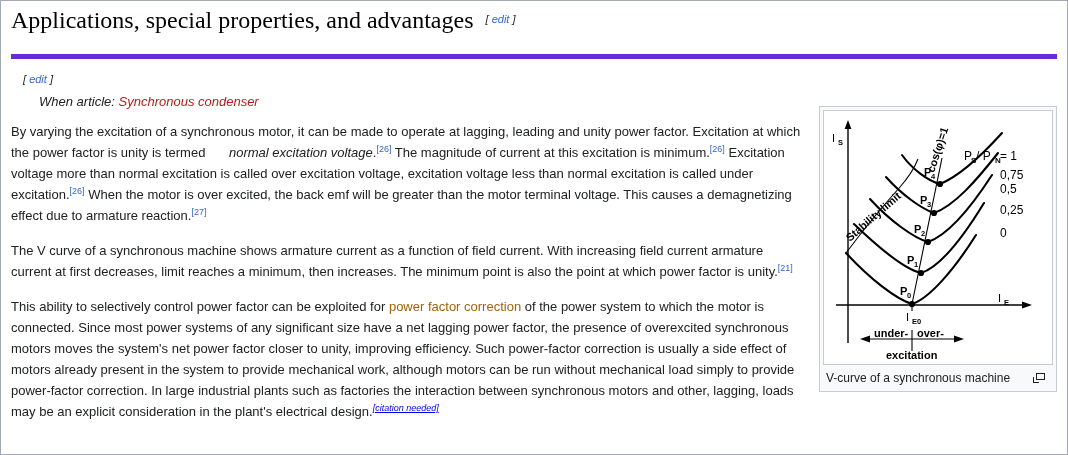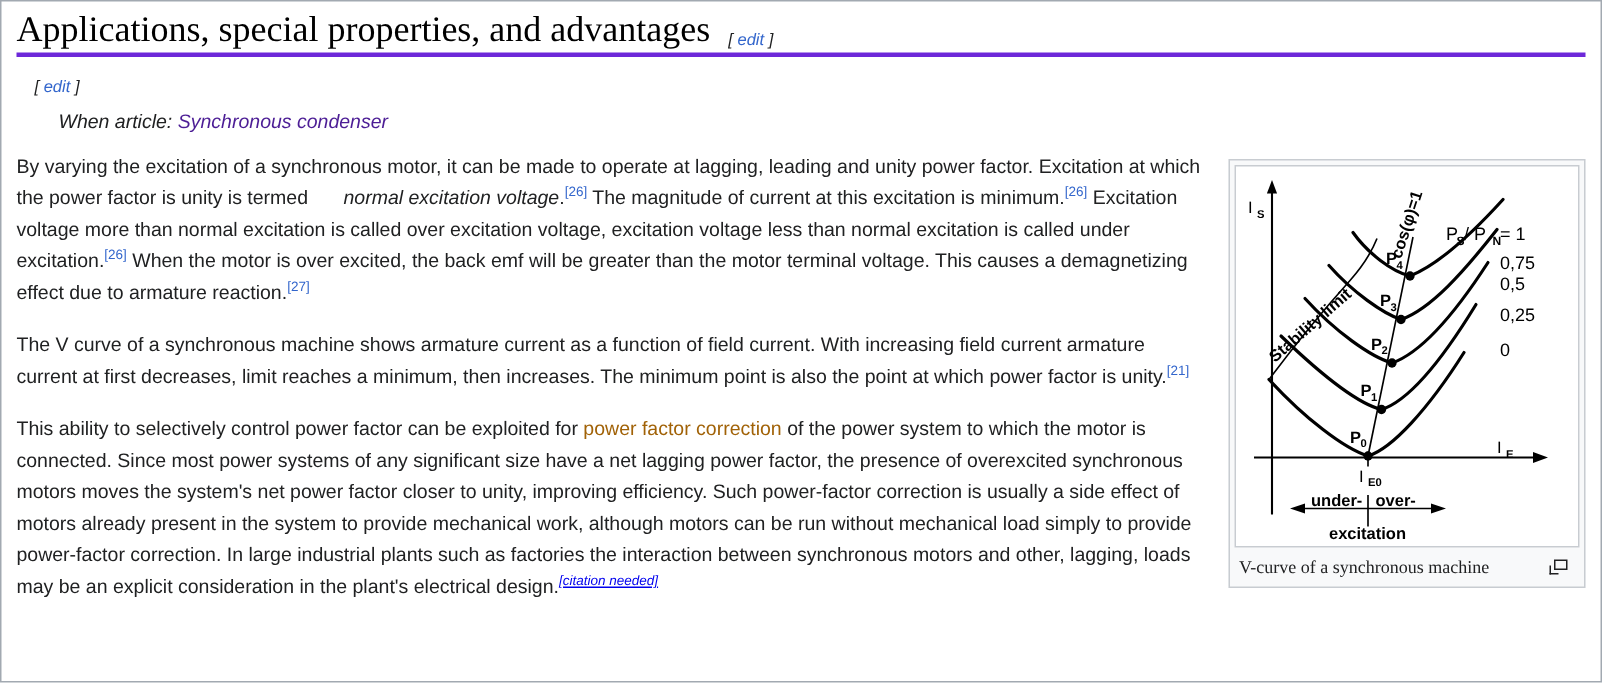--- a/index.html
+++ b/index.html
@@ -24,25 +24,25 @@
     width:1046px;
   }
 
   
   h2.section-h{
     font-family:"Liberation Serif", serif;
     font-size:24px;
     font-weight:normal;
     color:#000000;
     margin:0;
-    padding:0 0 0 0;
-    border-bottom:3px solid #6d28d9;
+    padding:0 0 19px 0;
+    border-bottom:5px solid #6d28d9;
     line-height:1.25;
     display:flex;
-    align-items:flex-end;
+    align-items:center;
   }
   h3.sub-h{
     font-family:"Liberation Sans", sans-serif;
     font-size:15px;
     font-weight:bold;
     color:#000000;
     margin:14px 0 0 0;
     padding:0;
     display:flex;
     align-items:baseline;
@@ -59,21 +59,21 @@
   .editlink .brk{color:#202122;}
   .editlink a{color:#3366cc;text-decoration:none;}
 
   
   .hatnote{
     font-style:italic;
     font-size:13px;
     margin:9px 0 0 28px;
     color:#202122;
   }
-  .hatnote a{color:#4c1d95;text-decoration:none;margin-top:40px;}
+  .hatnote a{color:#b91c1c;text-decoration:none;margin-top:40px;}
 
   
   .bodycol{
     width:790px;
     margin-top:12px;
   }
   p.para{
     margin:0 0 14px 0;
     line-height:21px;
     font-size:13px;
@@ -115,21 +115,20 @@
     width:230px;height:255px;
   }
   .thumb-caption{
     font-size:12px;
     color:#202122;
     line-height:16px;
     padding:5px 2px 2px 3px;
     display:flex;
     align-items:center;
     justify-content:space-between;
-    font-family:Liberation Serif, serif;
   }
   .magnify{
     width:15px;height:11px;
     position:relative;
     flex:0 0 auto;
     margin-right:3px;
   }
   .magnify .mbox{
     position:absolute;
     left:3px;top:0;

